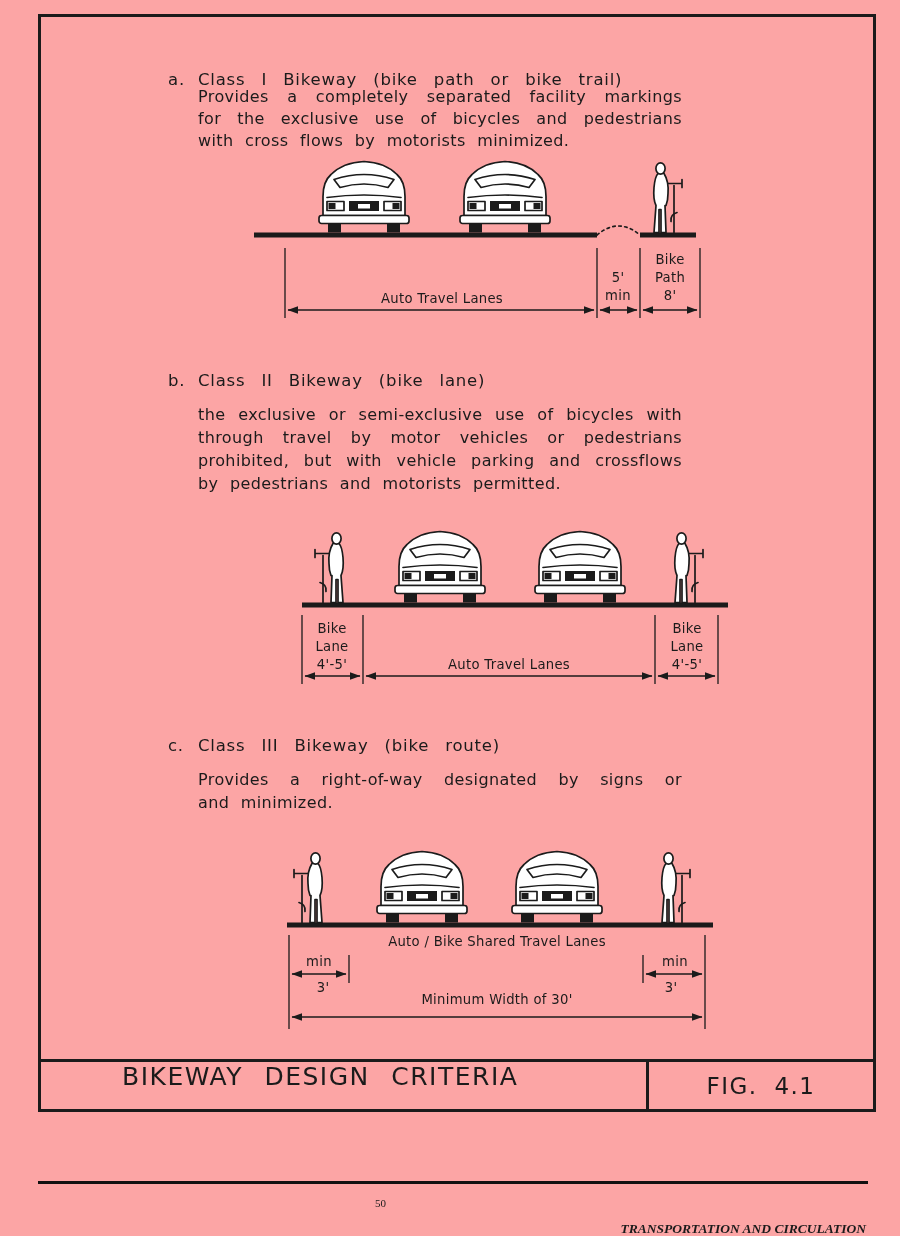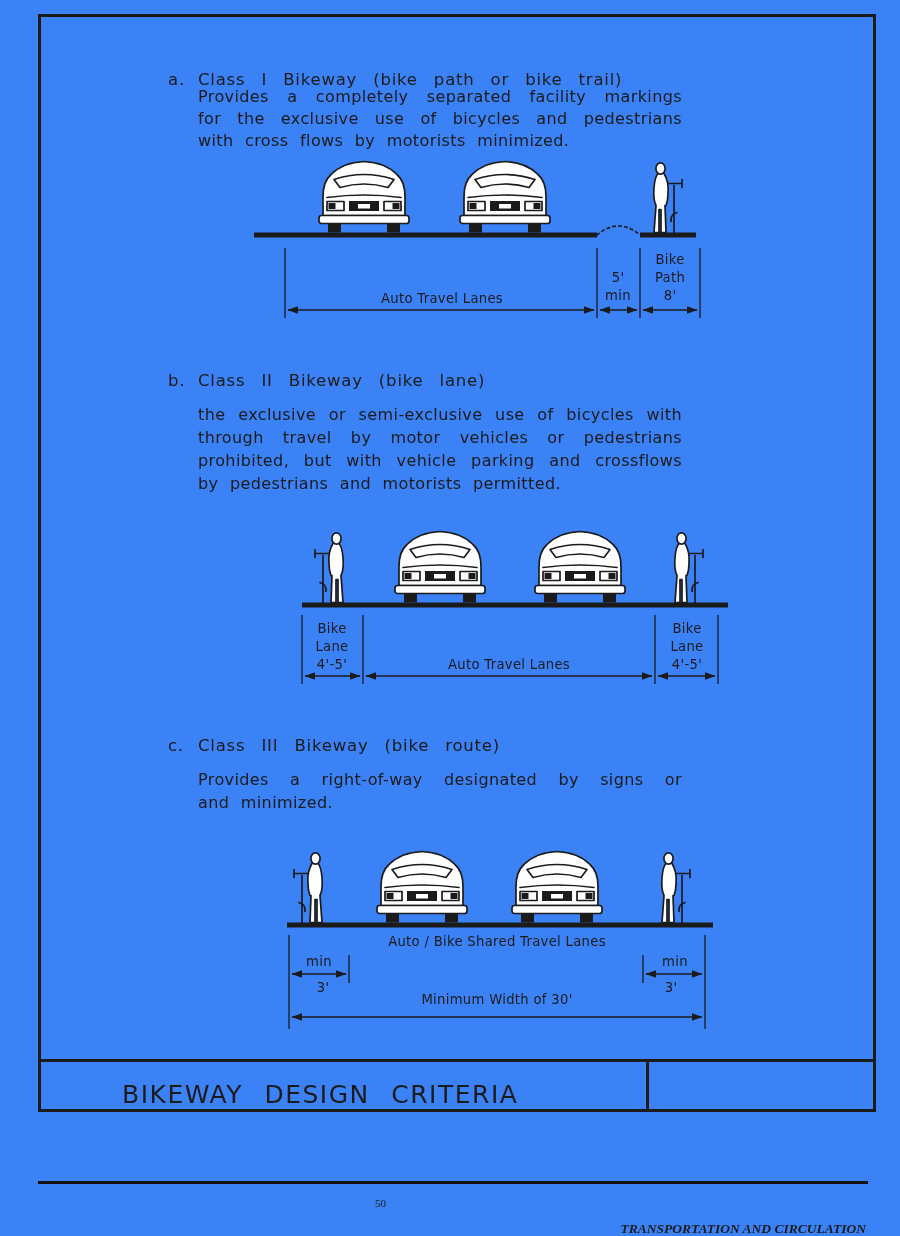--- a/index.html
+++ b/index.html
@@ -1,17 +1,17 @@
 <!DOCTYPE html>
 <html><head>
 <meta charset="utf-8">
 <style>
   html,body { margin:0; padding:0; background:#ffffff; }
   .page {
-    position:relative; width:900px; height:1236px; background:#3b82f6;
+    position:relative; width:900px; height:1236px; background:#fca5a5;
     font-family:"DejaVu Sans", sans-serif; color:#1b1b1b; overflow:hidden;
   }
   .frame {
     position:absolute; left:38px; top:14px; width:832px; height:1092px;
     border:3px solid #1b1b1b;
   }
   .heading {
     position:absolute; left:127px; font-size:16.5px; letter-spacing:0.8px;
     word-spacing:10px; white-space:nowrap;
   }
@@ -29,21 +29,21 @@
   .s { stroke:#1b1b1b; stroke-width:1.7; stroke-linejoin:round; stroke-linecap:round; }
   .road { stroke:#1b1b1b; stroke-width:5; fill:none; }
   .dim { stroke:#1b1b1b; stroke-width:1.3; fill:none; }
   .diagram { position:absolute; }
   .titlebar {
     position:absolute; left:0; right:0; bottom:0; height:47px;
     border-top:3px solid #1b1b1b; display:flex;
   }
   .tb-left {
     width:608px; border-right:3px solid #1b1b1b; box-sizing:border-box;
-    display:flex; align-items:flex-end; padding-left:81px;
+    display:flex; align-items:flex-start; padding-left:81px;
     font-size:25px; letter-spacing:1.5px; word-spacing:12px; white-space:nowrap;
   }
   .tb-right {
     flex:1; display:flex; align-items:center; justify-content:center;
     font-size:23px; letter-spacing:1.5px; word-spacing:8px;
   }
   .footer-rule { position:absolute; left:38px; top:1181px; width:830px; height:3px; background:#111; }
   .footer-text {
     position:absolute; top:1187px; font-family:"Liberation Serif", serif;
     font-style:italic; font-weight:bold; font-size:13.5px; white-space:nowrap;
@@ -186,20 +186,23 @@
       <text x="38" y="149" text-anchor="middle">3'</text>
       <text x="390" y="123" text-anchor="middle">min</text>
       <text x="386" y="149" text-anchor="middle">3'</text>
       <text x="212" y="161" text-anchor="middle">Minimum Width of 30'</text>
     </svg>
 
     <div class="titlebar">
       <div class="tb-left">
         <span>BIKEWAY DESIGN CRITERIA</span>
       </div>
+      <div class="tb-right">
+        <span>FIG. 4.1</span>
+      </div>
     </div>
   </div>
 
   <div class="footer-rule"></div>
   <div class="footer-text footer-right">TRANSPORTATION AND CIRCULATION</div>
   <div class="page-num">50</div>
 
 </div>
 
 </body></html>

